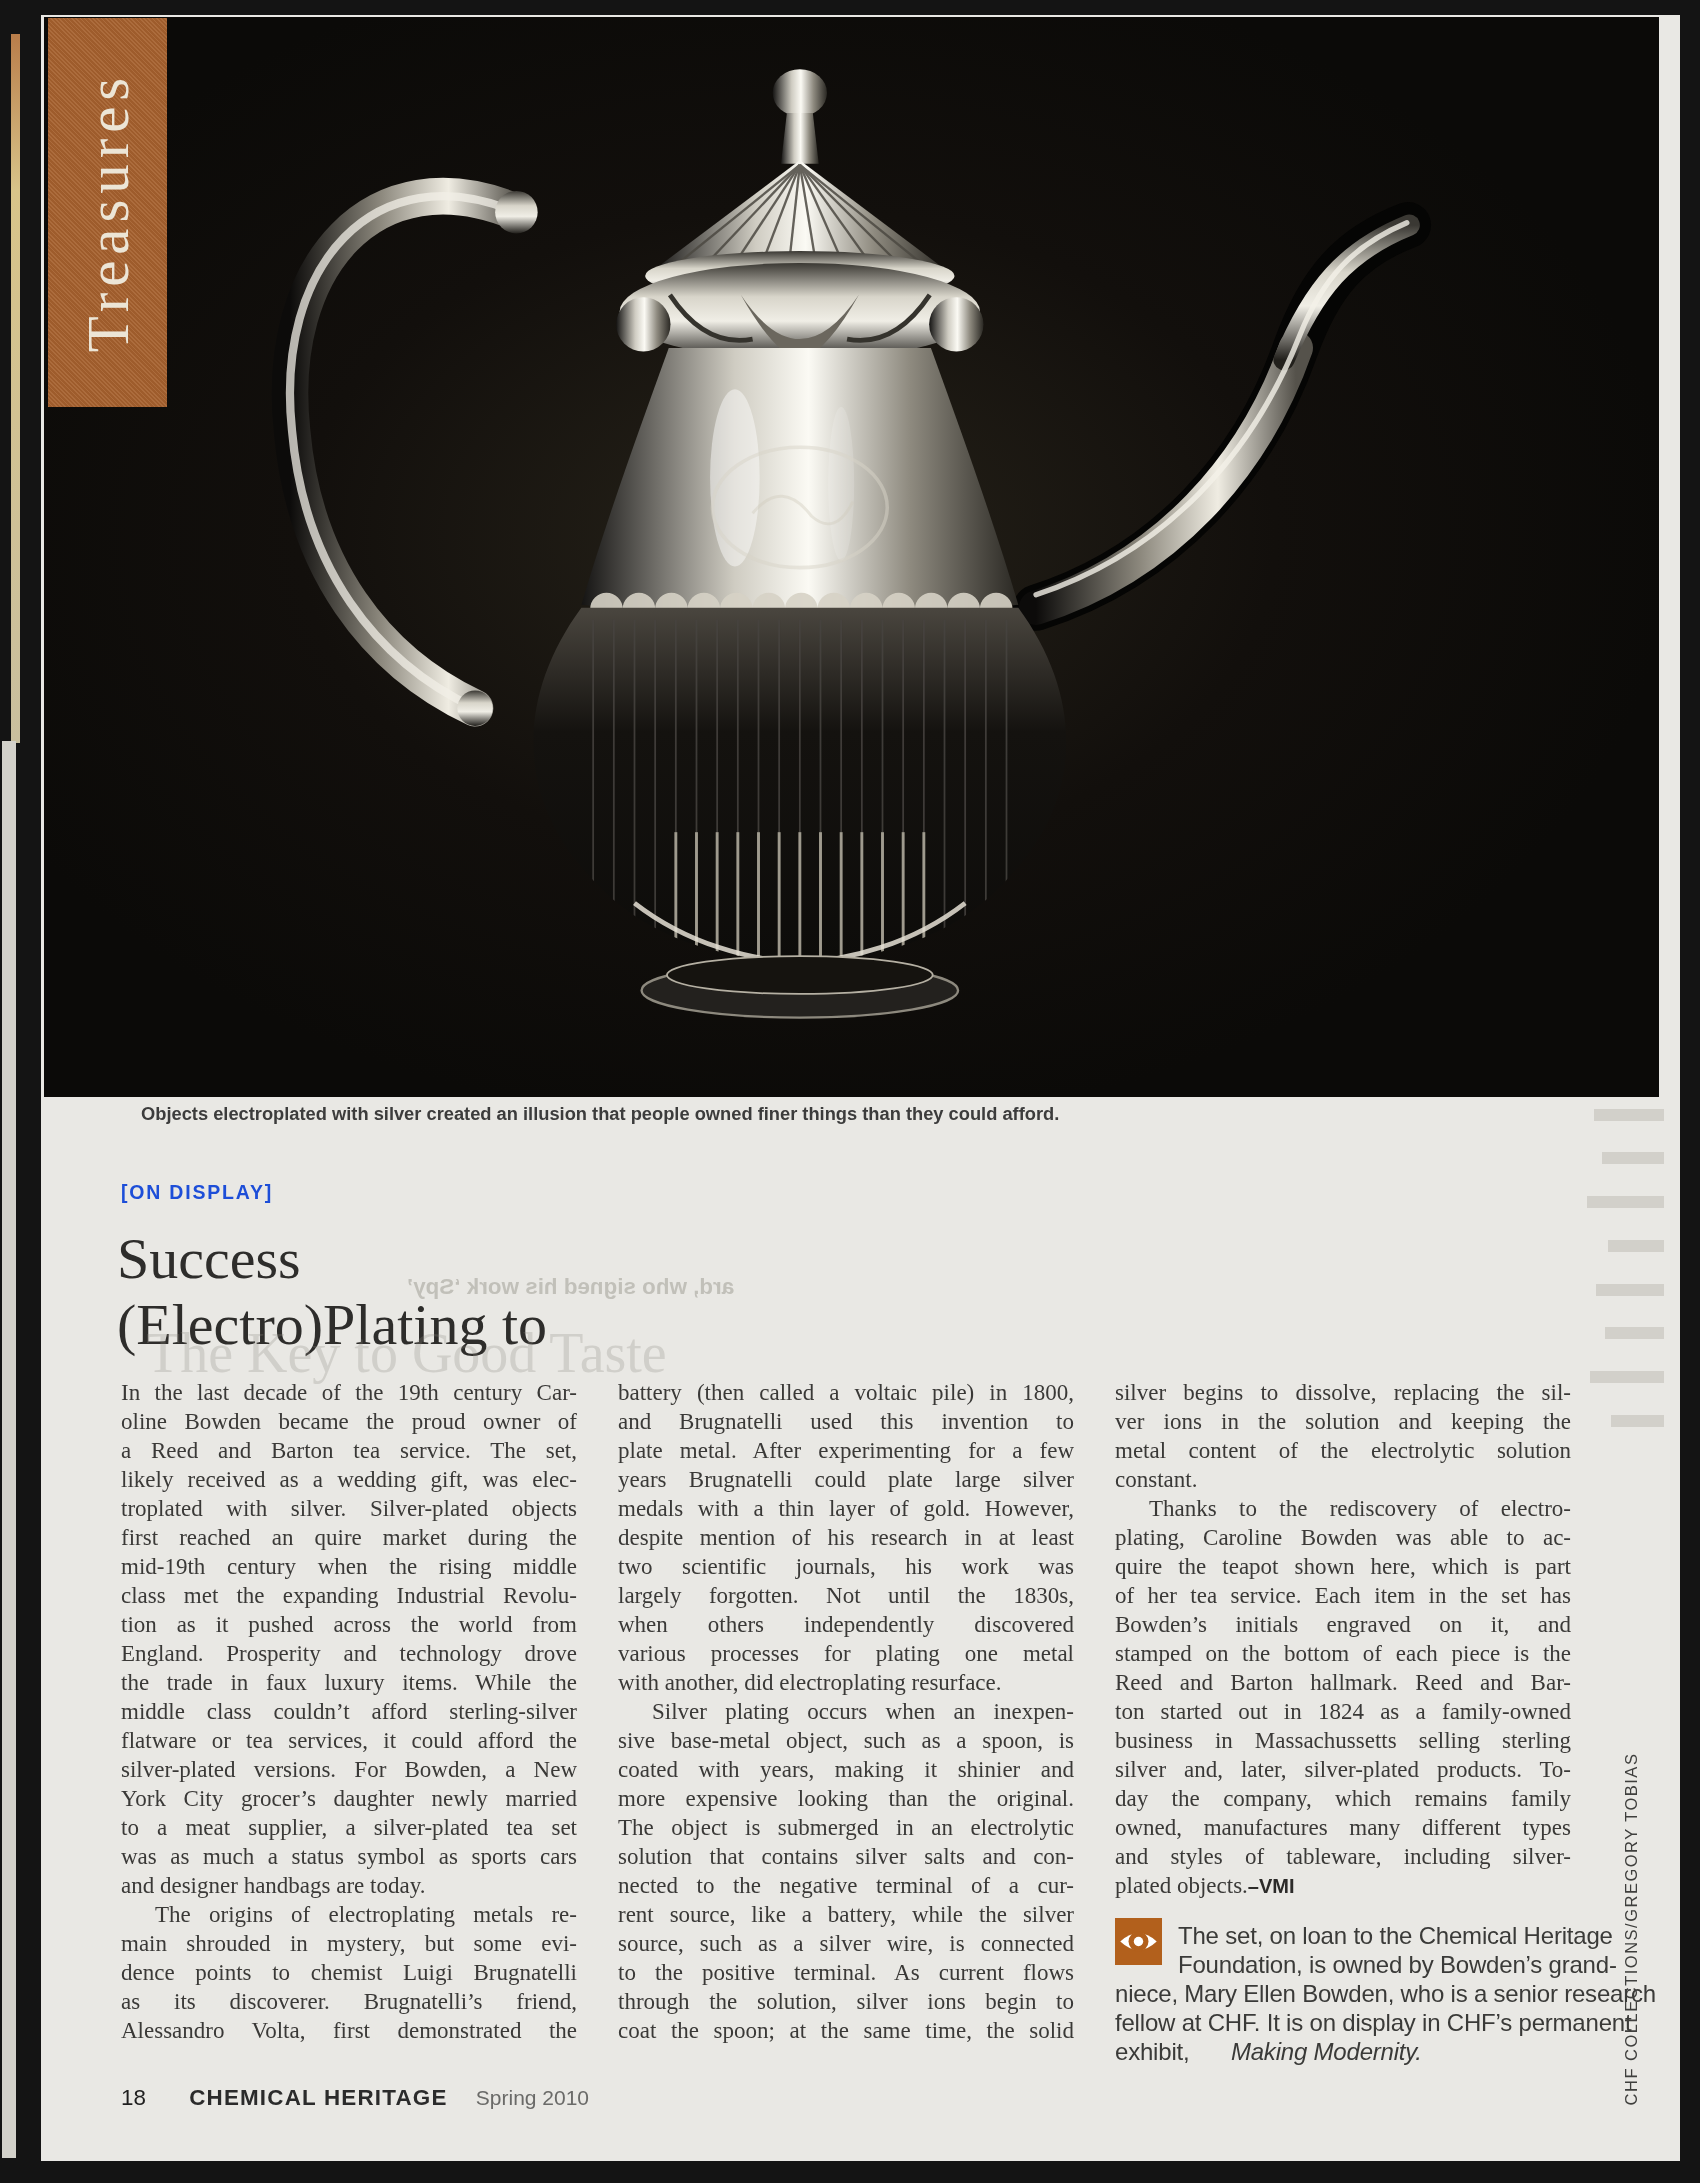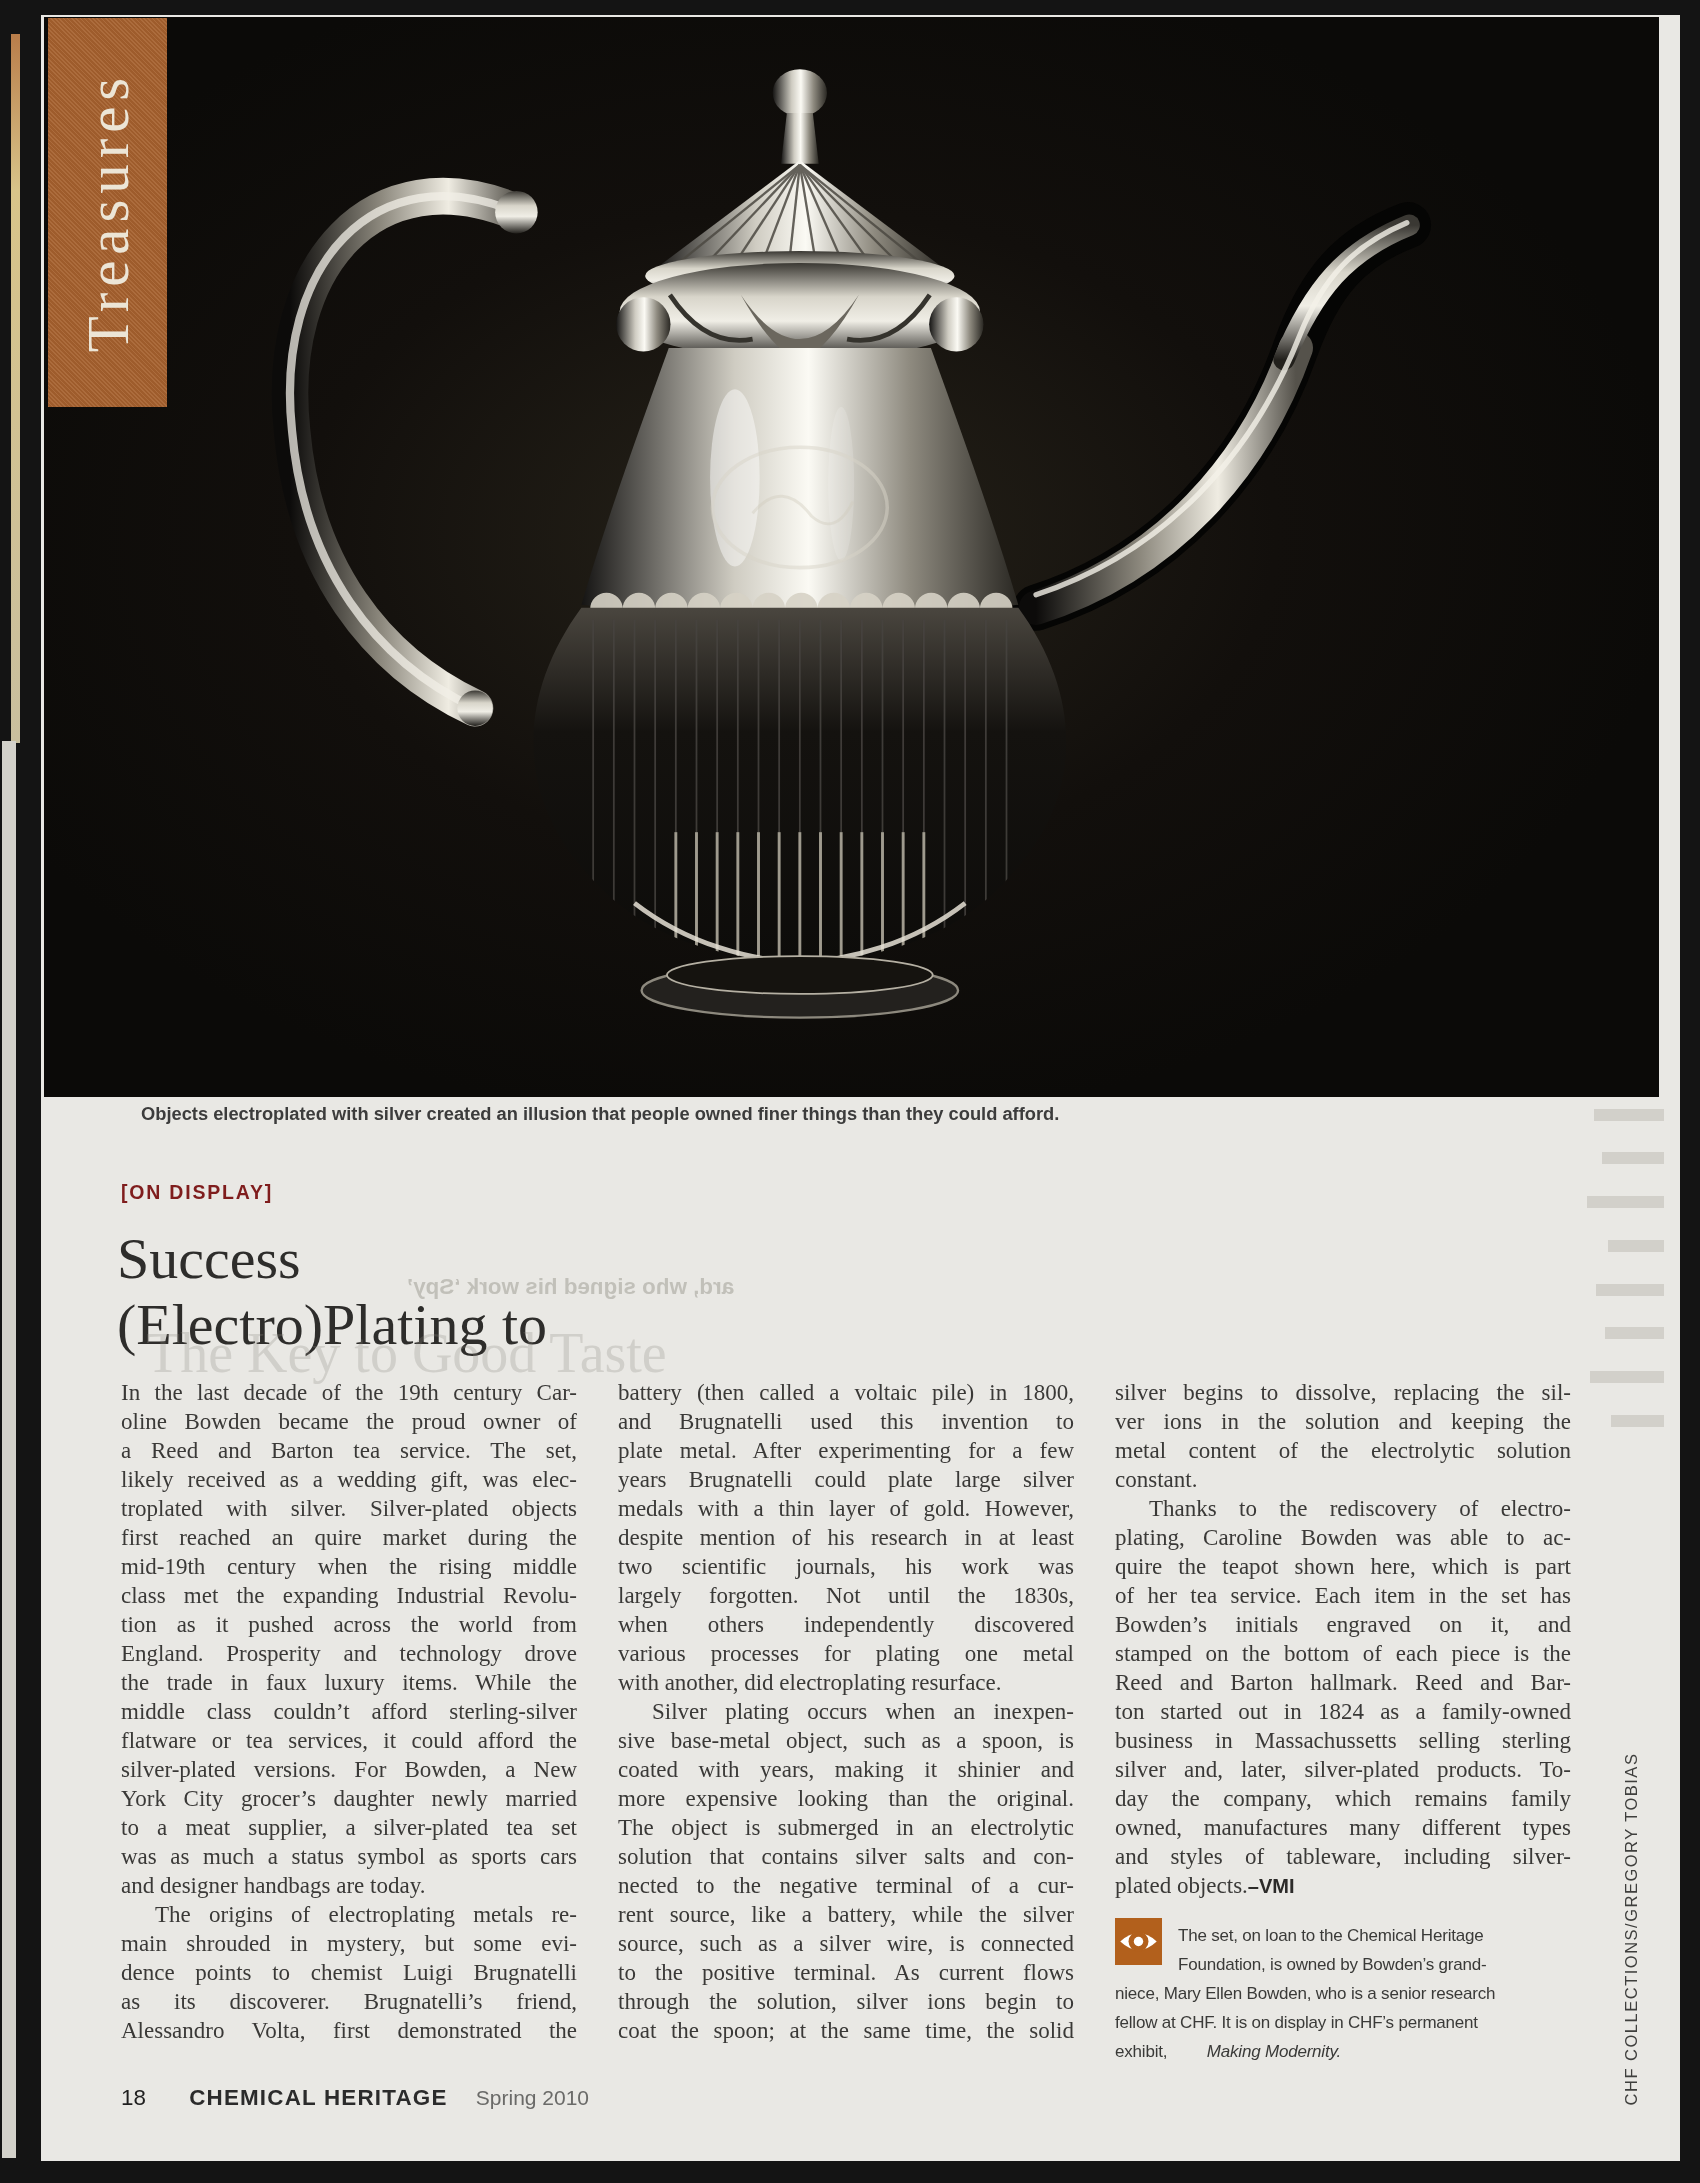--- a/index.html
+++ b/index.html
@@ -18,21 +18,21 @@
   
   .tab{position:absolute;left:4.1px;top:1.2px;width:119px;height:389px;background:#a6612e;
        background-image:repeating-linear-gradient(45deg,rgba(255,255,255,.07) 0 1.2px,rgba(0,0,0,.05) 1.2px 3px);}
   .tab-text{position:absolute;left:50%;top:50%;transform:translate(-50%,-50%) rotate(-90deg);
        font-family:"Liberation Serif",serif;font-size:59px;letter-spacing:5.9px;color:#ece5d6;white-space:nowrap;}
 
   .caption{position:absolute;left:100px;top:1088px;width:1435px;
        font-size:18.3px;font-weight:bold;color:#3c3c3c;}
 
   .kicker{position:absolute;left:80px;top:1166px;font-size:19.5px;font-weight:bold;
-       letter-spacing:1.8px;color:#7f1d1d;}
+       letter-spacing:1.8px;color:#1d4ed8;}
 
   .title{position:absolute;left:76px;top:1211px;font-family:"Liberation Serif",serif;
        font-weight:400;font-size:58px;line-height:66px;color:#2e2d2b;}
 
   
   .ghost-headline{position:absolute;left:105px;top:1306px;font-family:"Liberation Serif",serif;
        font-size:56px;color:rgba(140,136,126,.26);white-space:nowrap;}
   .ghost-byline{position:absolute;left:366px;top:1259px;font-size:22.4px;font-weight:bold;
        color:rgba(130,126,116,.38);transform:scaleX(-1);white-space:nowrap;}
   .gbar{position:absolute;height:11.8px;background:rgba(152,148,138,.28);}
@@ -40,21 +40,21 @@
   
   .col{position:absolute;top:1363px;width:456px;font-family:"Liberation Serif",serif;
        font-size:23px;color:#3a3937;}
   .bl{height:29px;line-height:29px;overflow:hidden;text-align:justify;text-align-last:justify;white-space:normal;}
   .bl.pend{text-align-last:left;}
   .bl.ind{text-indent:34px;}
   .vmi{font-family:"Liberation Sans",sans-serif;font-weight:bold;font-size:20px;color:#2c2b29;}
 
   
   .note-icon{position:absolute;left:1074px;top:1903px;width:47px;height:47px;}
-  .note-line{position:absolute;height:29px;line-height:29px;font-size:17px;letter-spacing:-0.2px;color:#3a3a38;white-space:nowrap;}
+  .note-line{position:absolute;height:29px;line-height:29px;font-size:24px;letter-spacing:-0.2px;color:#3a3a38;white-space:nowrap;}
   .note-line i{font-style:italic;margin-left:35px;}
 
   .footer{position:absolute;left:80px;top:2070px;font-size:22.4px;color:#2b2b2b;white-space:nowrap;}
   .footer .pn{font-weight:normal;color:#1f1f1f;}
   .footer .mag{font-weight:bold;letter-spacing:1.2px;margin-left:37px;}
   .footer .iss{font-weight:normal;color:#6a6a68;font-size:21px;margin-left:22px;}
 
   .credit{position:absolute;left:1590px;top:1914px;transform:translate(-50%,-50%) rotate(-90deg);
        font-size:16.5px;letter-spacing:1.5px;color:#3f3f3d;white-space:nowrap;}
 </style>

